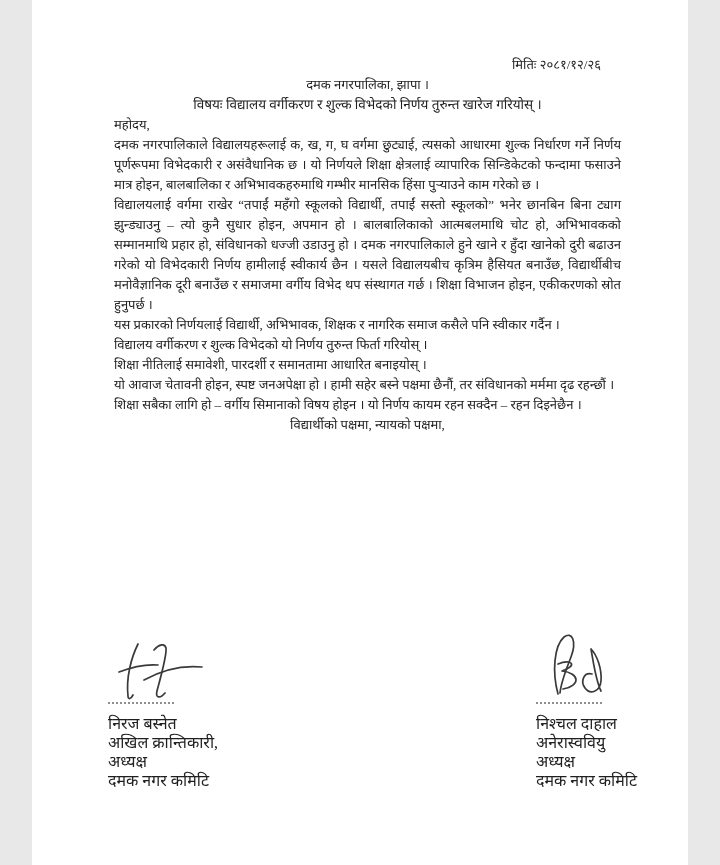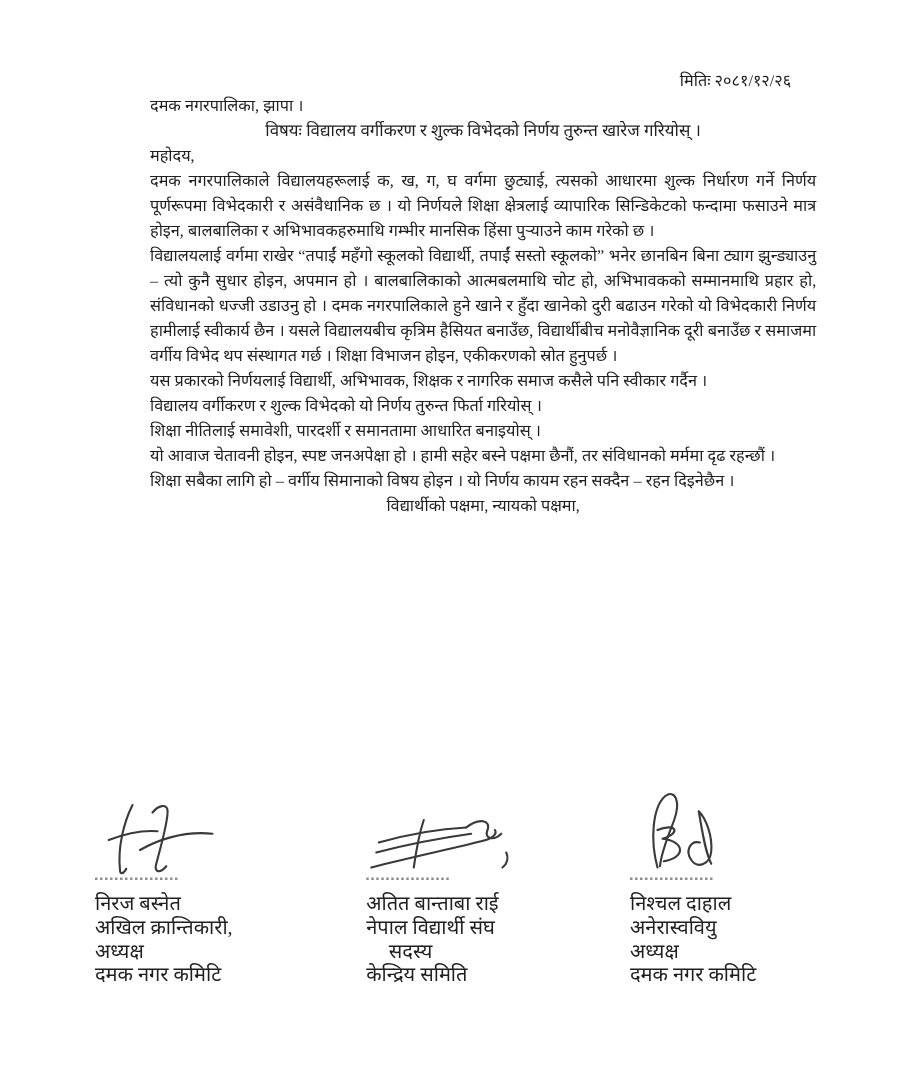--- a/index.html
+++ b/index.html
@@ -1,31 +1,31 @@
 <!DOCTYPE html>
 <html><head>
 <meta charset="utf-8">
 <style>
   html, body { margin:0; padding:0; background:#e8e8e8; }
   .page {
     position:relative;
-    width:720px; height:865px;
+    width:656px; height:865px;
     margin:0 auto;
     background:#ffffff;
     box-sizing:border-box;
-    padding:55px 67px 0 120px;
+    padding:55px 67px 0 82px;
     font-family:"Liberation Serif","DejaVu Serif",serif;
     color:#1f1f1f;
     font-size:13px;
     overflow:hidden;
   }
   .page p { margin:0; line-height:20px; }
   .date-line { text-align:right; padding-right:20px; }
   .addr1 { margin-top:16px; }
-  .addr2 { margin-top:10px; }
+  .addr2 { margin-top:10px;text-align:center; }
   .subject {
     margin:31px 0 36px;
     text-align:center;
     font-weight:normal;
     font-size:13.5px;
     line-height:21px;
   }
   .salutation { margin-bottom:7px; }
   .para { text-align:justify; margin-bottom:6px; }
   .signoff { text-align:center; margin-top:2px; }
@@ -75,37 +75,20 @@
           <path d="M36,42 C54,32 74,27 94,29"></path>
         </svg>
       </div>
       <div class="dotted"></div>
       <p class="sig-name">निरज बस्नेत</p>
       <p class="sig-org">अखिल क्रान्तिकारी,</p>
       <p class="sig-role">अध्यक्ष</p>
       <p class="sig-committee">दमक नगर कमिटि</p>
     </div>
 
-    <div class="sig-col middle">
-      <div class="sig-draw">
-        <svg width="120" height="48" viewBox="0 0 120 48">
-          <path d="M10,22 C35,15 60,11 80,10"></path>
-          <path d="M46,4 C42,16 40,28 38,42"></path>
-          <path d="M8,30 C35,23 62,18 84,15"></path>
-          <path d="M4,42 C35,34 68,27 92,21 C100,19 105,16 103,12"></path>
-          <path d="M80,10 C90,2 100,4 97,12 C94,19 102,21 108,15"></path>
-          <path d="M112,30 C114,34 113,39 109,42"></path>
-        </svg>
-      </div>
-      <div class="dotted"></div>
-      <p class="sig-name">अतित बान्ताबा राई</p>
-      <p class="sig-org">नेपाल विद्यार्थी संघ</p>
-      <p class="sig-role">सदस्य</p>
-      <p class="sig-committee">केन्द्रिय समिति</p>
-    </div>
 
     <div class="sig-col right">
       <div class="sig-draw">
         <svg width="90" height="68" viewBox="0 0 90 68">
           <path d="M22,62 C16,40 18,14 28,5 C36,-1 41,9 35,25 C30,38 25,50 24,61"></path>
           <path d="M22,32 C36,26 42,34 26,39 C44,41 45,54 27,57"></path>
           <path d="M56,42 C48,40 44,49 49,56 C54,63 64,60 65,49 C66,37 61,23 55,17 C58,34 60,49 65,59"></path>
         </svg>
       </div>
       <div class="dotted"></div>

